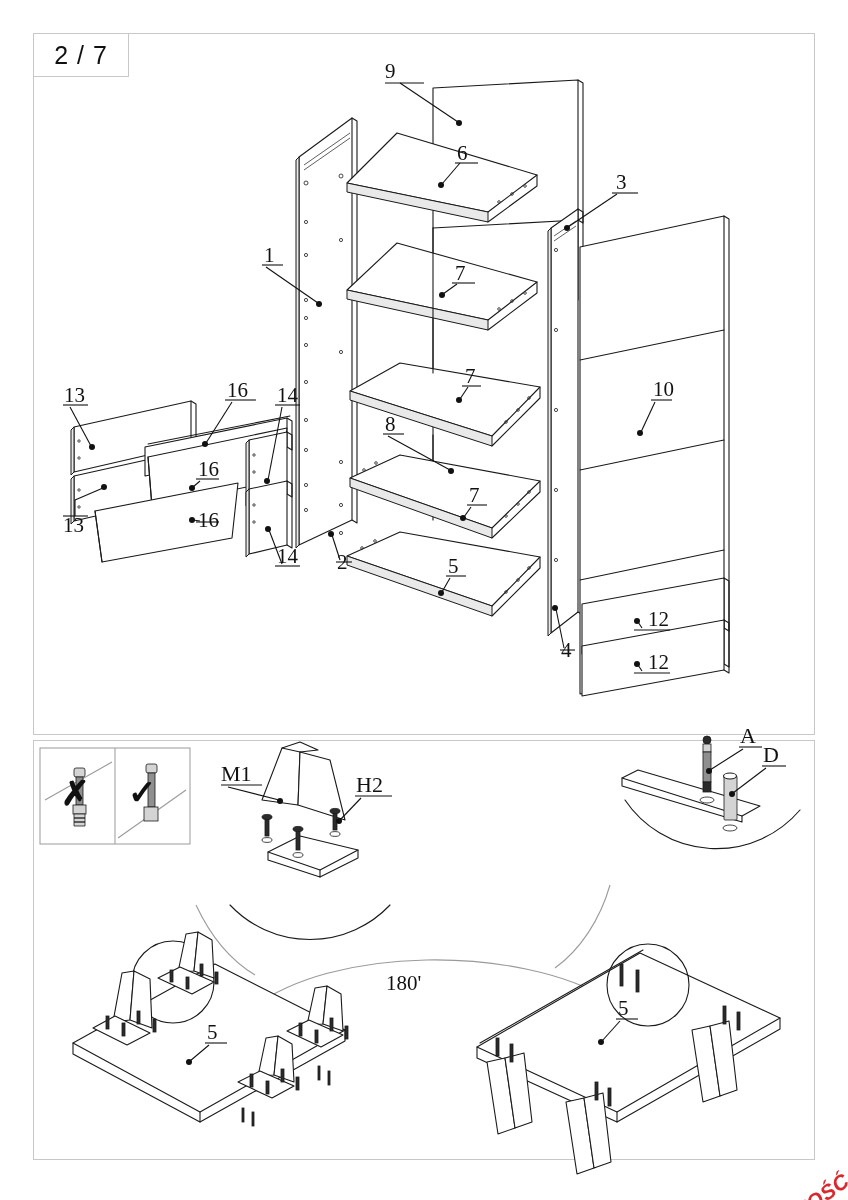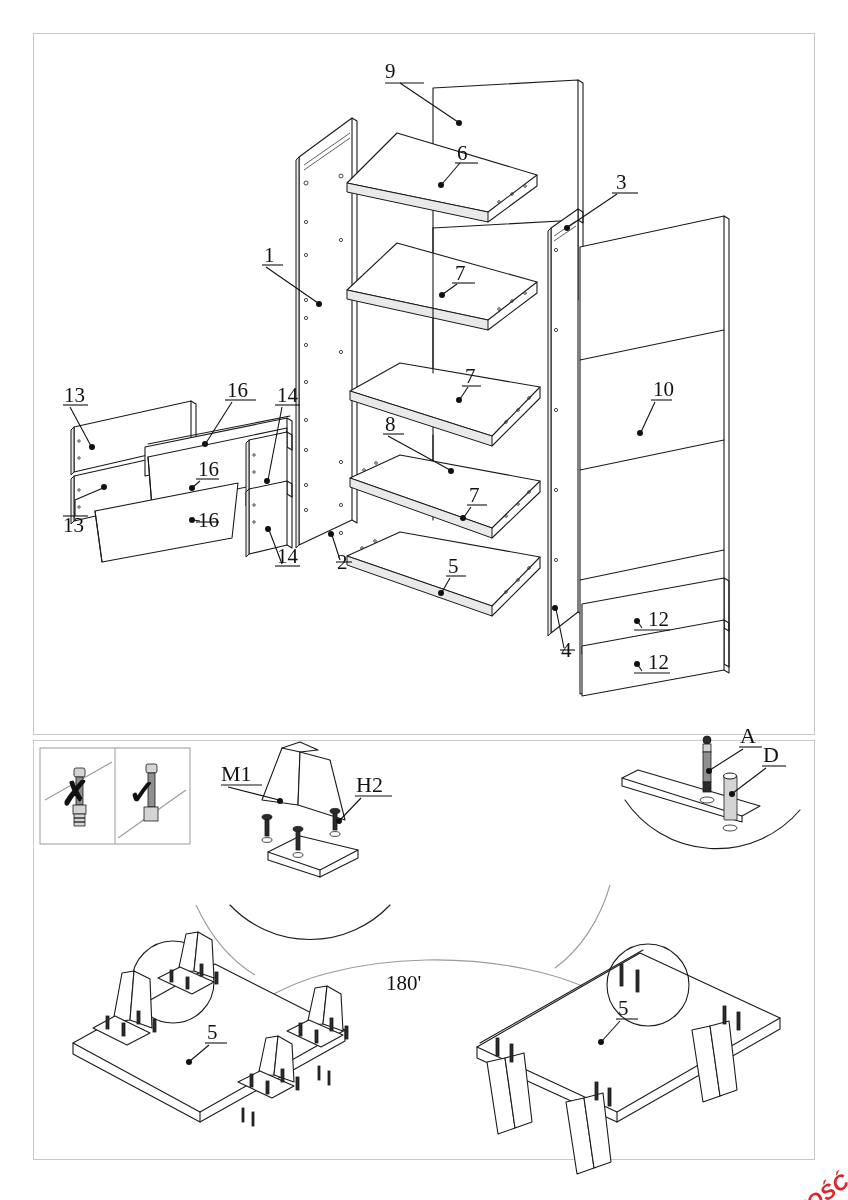--- a/index.html
+++ b/index.html
@@ -68,20 +68,21 @@
   }
 </style>
 </head>
 <body>
 
 <div id="page">
 
   <div class="frame" id="frame-top"></div>
   <div class="frame" id="frame-bottom"></div>
 
+  <div id="page-badge">2 / 7</div>
 
   <svg class="art" viewBox="0 0 848 1200">
 
     <g>
       <path class="face" d="M433 88 L578 80 L578 220 L433 228 Z"></path>
       <path class="ln" d="M578 80 L583 83 L583 223 L578 220"></path>
       <path class="ln" d="M433 228 L433 520"></path>
       <path class="ln" d="M578 220 L578 300"></path>
     </g>
 

